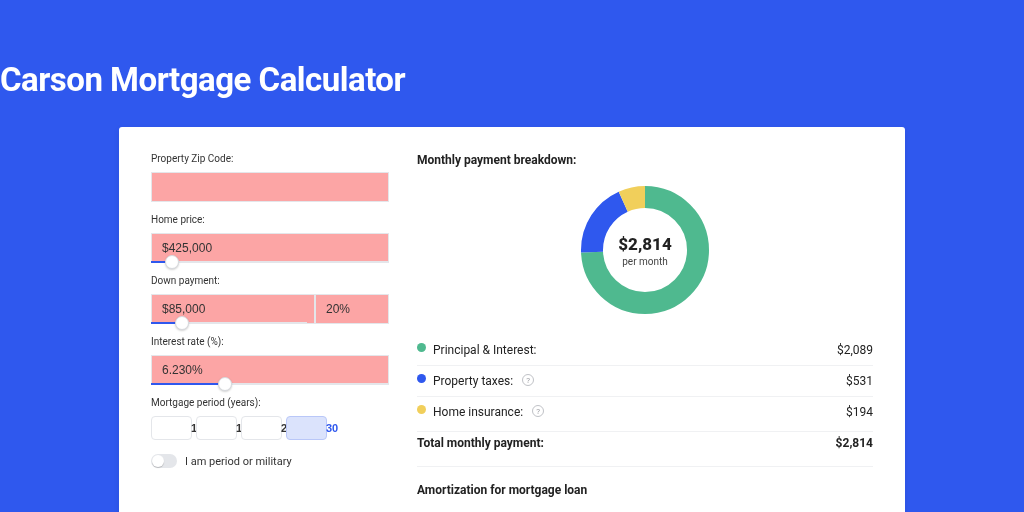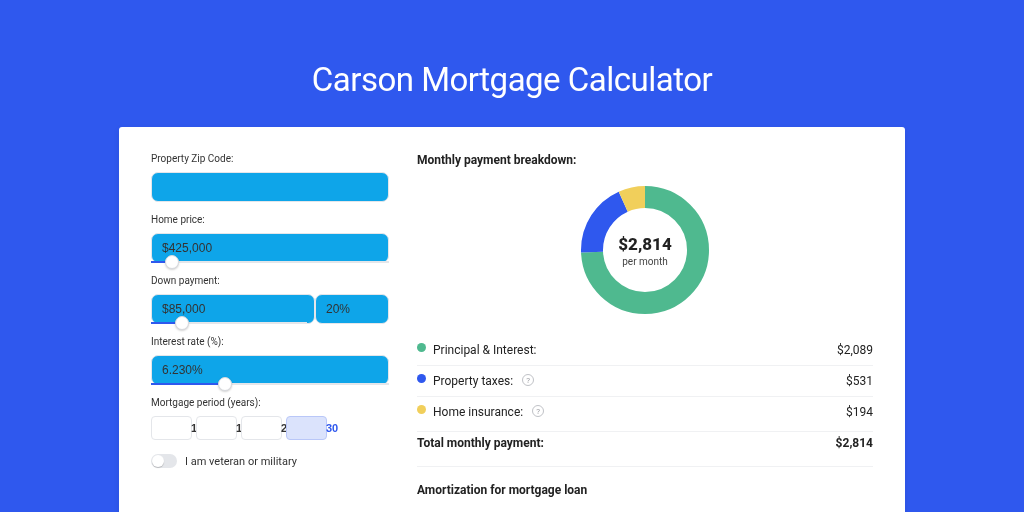--- a/index.html
+++ b/index.html
@@ -1,34 +1,34 @@
 <!DOCTYPE html>
 <html><head>
 <meta charset="utf-8">
 <style>
   * { box-sizing: border-box; margin: 0; padding: 0; }
   html, body { width: 1024px; height: 512px; overflow: hidden; font-family: -apple-system, BlinkMacSystemFont, "Segoe UI", Roboto, Arial, sans-serif; }
   body { background: #2f58ee; }
   .hero-title {
-    color: #fff; text-align: center; font-weight: 400; font-size: 33px;
+    color: #fff; text-align: left; font-weight: 700; font-size: 33px;
     letter-spacing: -0.5px; padding-top: 60px; padding-bottom: 28px;
   }
   .card {
     background: #fff; width: 786px; margin: 0 auto; border-radius: 3px 3px 0 0;
     min-height: 400px; padding: 26px 32px 0 32px; display: flex; gap: 28px;
     box-shadow: 0 2px 6px rgba(0,0,0,.08);
   }
   .col-left { width: 238px; flex: 0 0 238px; }
   .col-right { flex: 1; }
 
   .field { margin-bottom: 12px; }
   .lbl { font-size: 10px; color: #333; margin-bottom: 8px; display: block; }
   .inp {
-    width: 100%; border: 1px solid #e4e6ea; border-radius: 7px; height: 30px;
-    font-size: 12px; padding: 0 10px; color: #333; background: #0ea5e9;
+    width: 100%; border: 1px solid #e4e6ea; border-radius: 0; height: 30px;
+    font-size: 12px; padding: 0 10px; color: #333; background: #fca5a5;
   }
   .inp::placeholder { color: #999; }
   .row2 { display: flex; gap: 0; }
   .row2 .inp:first-child { flex: 1; }
   .row2 .inp:last-child { width: 74px; flex: 0 0 74px; }
 
   .slider-wrap { position: relative; margin-top: -2px; }
   .slider-track { height: 2px; background: #e4e6ea; width: 100%; position: relative; }
   .slider-fill { position: absolute; top: 0; left: 0; height: 2px; background: #2f58ee; }
   .slider-thumb {
@@ -142,21 +142,21 @@
           <button class="period-btn">15</button>
           <button class="period-btn">20</button>
           <button class="period-btn sel">30</button>
         </div>
     </div>
 
     <div class="toggle-row">
       <div class="toggle">
           <div class="toggle-knob"></div>
         </div>
-      <span class="toggle-lbl">I am veteran or military</span>
+      <span class="toggle-lbl">I am period or military</span>
     </div>
 
   </div>
 
   <div class="col-right">
     <div class="sec-title">Monthly payment breakdown:</div>
 
     <div class="donut-wrap">
       <div class="donut">
         <svg width="134" height="134" viewBox="0 0 134 134" id="donut-svg">

